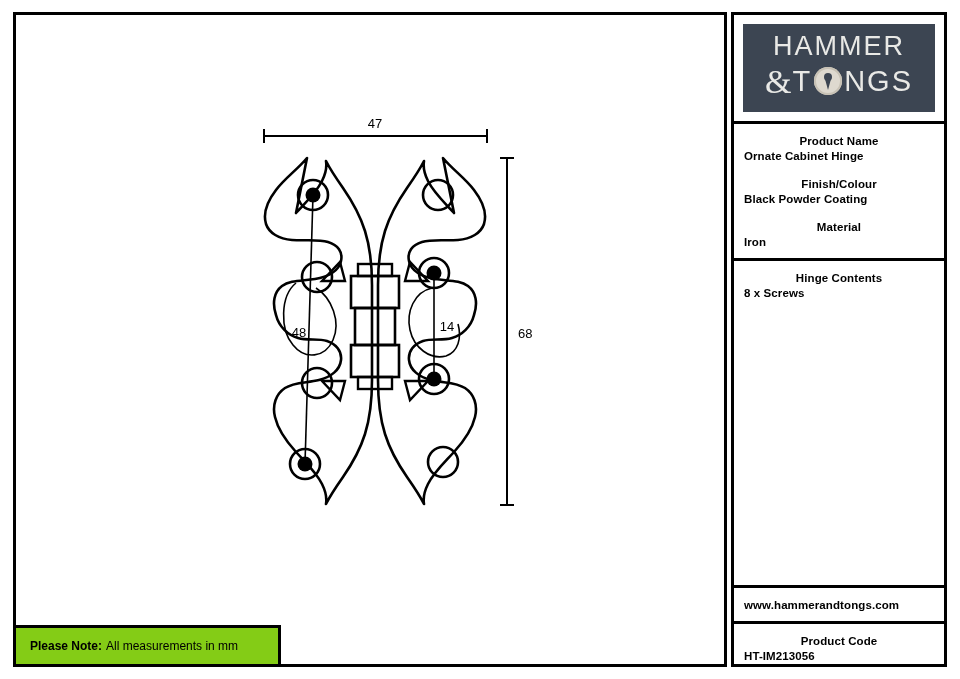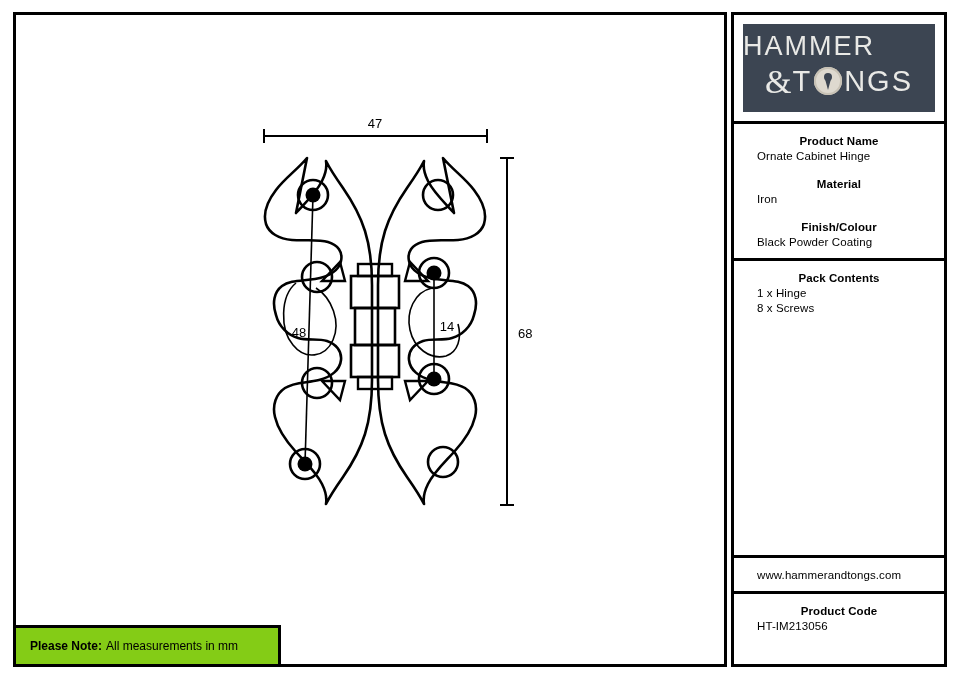--- a/index.html
+++ b/index.html
@@ -64,20 +64,21 @@
     width: 100%;
     height: 88px;
     position: relative;
     box-sizing: border-box;
     overflow: hidden;
   }
   .logo-text {
     position: absolute;
     left: 0;
     right: 0;
+    text-align: center;
     color: #e9e9e6;
     font-family: "Liberation Sans", sans-serif;
     letter-spacing: 1px;
   }
   .logo-line1 {
     top: 7px;
     font-size: 27px;
     font-weight: 400;
     letter-spacing: 2px;
   }
@@ -143,25 +144,24 @@
   .field-label {
     font-size: 11.5px;
     font-weight: bold;
     color: #000000;
     line-height: 15px;
     letter-spacing: 0.1px;
     text-align: center;
   }
   .field-value {
     font-size: 11.5px;
-    font-weight: normal;
+    font-weight: bold;
     color: #000000;
     line-height: 15px;
     letter-spacing: 0.1px;
-    margin-left: 13px;
   }
   .field-group { margin-bottom: 13px; }
   .field-group:last-child { margin-bottom: 0; }
 
   .flex-spacer { flex: 1 1 auto; }
 
   
   .note-box {
     position: absolute;
     left: 13px;
@@ -367,42 +367,41 @@
         </div>
       </div>
     </div>
 
     <div class="info-block divider-top">
       <div class="field-group">
         <div class="field-label">Product Name</div>
         <div class="field-value">Ornate Cabinet Hinge</div>
       </div>
       <div class="field-group">
+        <div class="field-label">Finish/Colour</div>
+        <div class="field-value">Black Powder Coating</div>
+      </div>
+      <div class="field-group">
         <div class="field-label">Material</div>
         <div class="field-value">Iron</div>
       </div>
-      <div class="field-group">
-        <div class="field-label">Finish/Colour</div>
-        <div class="field-value">Black Powder Coating</div>
-      </div>
     </div>
 
     <div class="info-block divider-top" style="height:215px">
-      <div class="field-label">Pack Contents</div>
-      <div class="field-value">1 x Hinge</div>
+      <div class="field-label">Hinge Contents</div>
       <div class="field-value">8 x Screws</div>
     </div>
 
     <div class="flex-spacer"></div>
 
     <div class="info-block divider-top">
       <div class="field-group">
         <div class="field-value">www.hammerandtongs.com</div>
       </div>
     </div>
 
-    <div class="info-block divider-top" style="padding-bottom:30px">
+    <div class="info-block divider-top" style="padding-bottom:0">
       <div class="field-label">Product Code</div>
       <div class="field-value">HT-IM213056</div>
     </div>
 
   </div>
 </div>
 
 </body></html>

